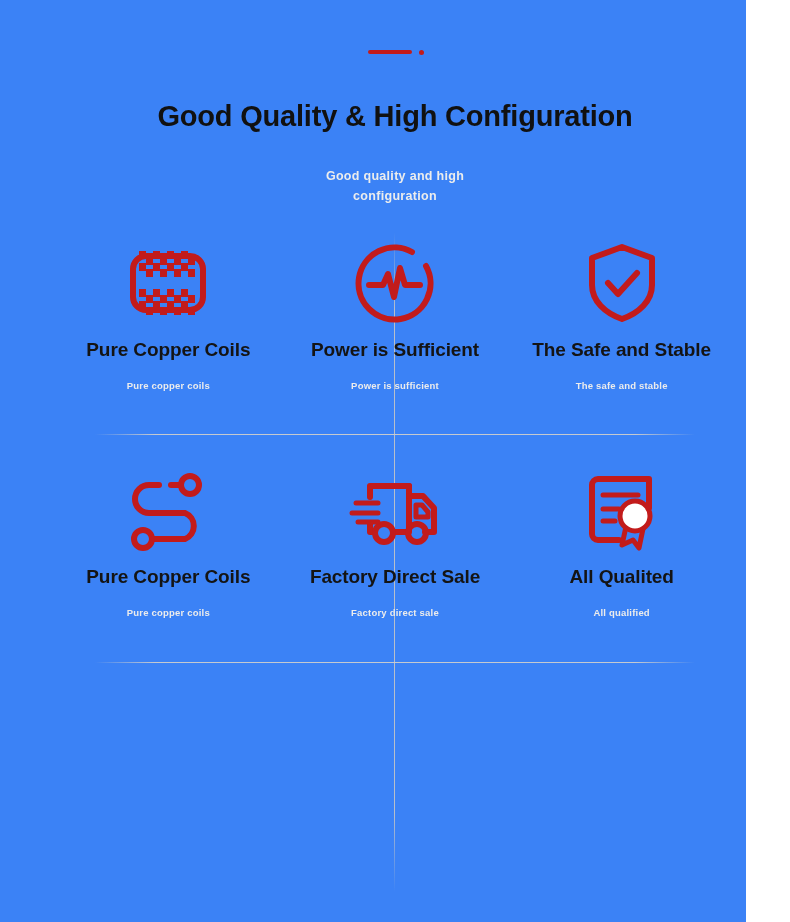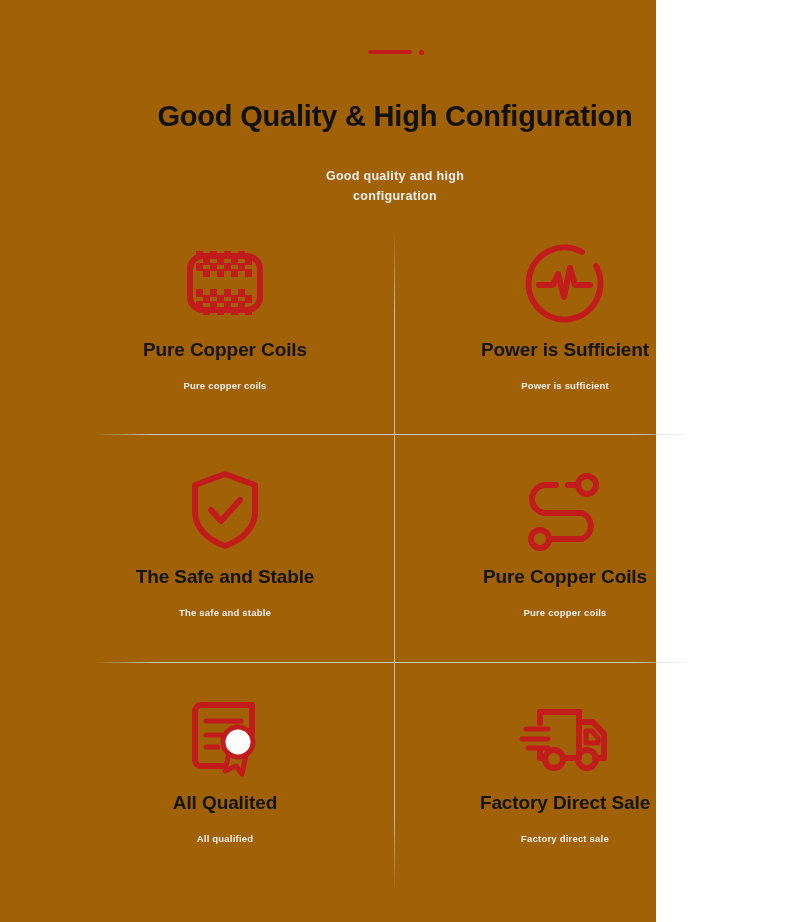--- a/index.html
+++ b/index.html
@@ -8,23 +8,23 @@
   }
   body {
     width: 790px;
     height: 922px;
     background: #ffffff;
     font-family: "Liberation Sans", sans-serif;
     overflow: hidden;
   }
   .page {
     position: relative;
-    width: 656px;
+    width: 746px;
     height: 922px;
-    background: #a16207;
+    background: #3b82f6;
   }
 
   
   .header {
     position: absolute;
     top: 0;
     left: 0;
     width: 790px;
     text-align: center;
   }
@@ -72,21 +72,21 @@
   }
 
   
   .grid {
     position: absolute;
     top: 225px;
     left: 55px;
     width: 680px;
     height: 680px;
     display: grid;
-    grid-template-columns: 1fr 1fr;
+    grid-template-columns: 1fr 1fr 1fr;
     grid-template-rows: 1fr 1fr 1fr;
   }
   .cell {
     position: relative;
     display: flex;
     flex-direction: column;
     align-items: center;
     justify-content: flex-start;
     padding-top: 10px;
     box-sizing: border-box;
@@ -237,46 +237,46 @@
           <circle cx="65" cy="16" r="9" fill="none" stroke="#c21b1b" stroke-width="6"></circle>
           <circle cx="18" cy="70" r="9" fill="none" stroke="#c21b1b" stroke-width="6"></circle>
         </svg>
       </div>
       <div class="cell-title">Pure Copper Coils</div>
       <div class="cell-subtitle">Pure copper coils</div>
     </div>
 
     <div class="cell">
       <div class="cell-icon">
-        <svg width="82" height="84" viewBox="0 0 82 84">
-          <path d="M68 40 L68 11 L17 11 A6 6 0 0 0 11 17 L11 66 A6 6 0 0 0 17 72 L38 72" fill="none" stroke="#c21b1b" stroke-width="6" stroke-linecap="round" stroke-linejoin="round"></path>
-          <path d="M22 27 L57 27" fill="none" stroke="#c21b1b" stroke-width="5" stroke-linecap="round"></path>
-          <path d="M22 41 L38 41" fill="none" stroke="#c21b1b" stroke-width="5" stroke-linecap="round"></path>
-          <path d="M22 53 L34 53" fill="none" stroke="#c21b1b" stroke-width="5" stroke-linecap="round"></path>
-          <path d="M46 54 L41 77 L52 72 L58 80 L63 56" fill="none" stroke="#c21b1b" stroke-width="5" stroke-linejoin="round"></path>
-          <circle cx="54" cy="48" r="15" fill="#ffffff" stroke="#c21b1b" stroke-width="5"></circle>
-        </svg>
-      </div>
-      <div class="cell-title">All Qualited</div>
-      <div class="cell-subtitle">All qualified</div>
-    </div>
-
-    <div class="cell">
-      <div class="cell-icon">
         <svg width="94" height="76" viewBox="0 0 94 76">
           <path d="M61 14 L22 14 L22 25" fill="none" stroke="#c21b1b" stroke-width="6" stroke-linecap="round" stroke-linejoin="round"></path>
           <path d="M61 14 L61 60 L46 60" fill="none" stroke="#c21b1b" stroke-width="6" stroke-linecap="round" stroke-linejoin="round"></path>
           <path d="M22 52 L22 60 L27 60" fill="none" stroke="#c21b1b" stroke-width="6" stroke-linecap="round" stroke-linejoin="round"></path>
           <path d="M61 24 L75 24 L86 36 L86 60 L77 60" fill="none" stroke="#c21b1b" stroke-width="6" stroke-linecap="round" stroke-linejoin="round"></path>
           <path d="M68 33 L74 33 L80 40 L80 45 L68 45 Z" fill="none" stroke="#c21b1b" stroke-width="5" stroke-linejoin="round"></path>
           <circle cx="36" cy="61" r="9" fill="none" stroke="#c21b1b" stroke-width="6"></circle>
           <circle cx="69" cy="61" r="9" fill="none" stroke="#c21b1b" stroke-width="6"></circle>
           <path d="M8 31 L30 31" fill="none" stroke="#c21b1b" stroke-width="5" stroke-linecap="round"></path>
           <path d="M4 41 L30 41" fill="none" stroke="#c21b1b" stroke-width="5" stroke-linecap="round"></path>
           <path d="M10 50 L30 50" fill="none" stroke="#c21b1b" stroke-width="5" stroke-linecap="round"></path>
         </svg>
       </div>
       <div class="cell-title">Factory Direct Sale</div>
       <div class="cell-subtitle">Factory direct sale</div>
     </div>
 
+    <div class="cell">
+      <div class="cell-icon">
+        <svg width="82" height="84" viewBox="0 0 82 84">
+          <path d="M68 40 L68 11 L17 11 A6 6 0 0 0 11 17 L11 66 A6 6 0 0 0 17 72 L38 72" fill="none" stroke="#c21b1b" stroke-width="6" stroke-linecap="round" stroke-linejoin="round"></path>
+          <path d="M22 27 L57 27" fill="none" stroke="#c21b1b" stroke-width="5" stroke-linecap="round"></path>
+          <path d="M22 41 L38 41" fill="none" stroke="#c21b1b" stroke-width="5" stroke-linecap="round"></path>
+          <path d="M22 53 L34 53" fill="none" stroke="#c21b1b" stroke-width="5" stroke-linecap="round"></path>
+          <path d="M46 54 L41 77 L52 72 L58 80 L63 56" fill="none" stroke="#c21b1b" stroke-width="5" stroke-linejoin="round"></path>
+          <circle cx="54" cy="48" r="15" fill="#ffffff" stroke="#c21b1b" stroke-width="5"></circle>
+        </svg>
+      </div>
+      <div class="cell-title">All Qualited</div>
+      <div class="cell-subtitle">All qualified</div>
+    </div>
+
   </div>
 </div>
 
 </body></html>

